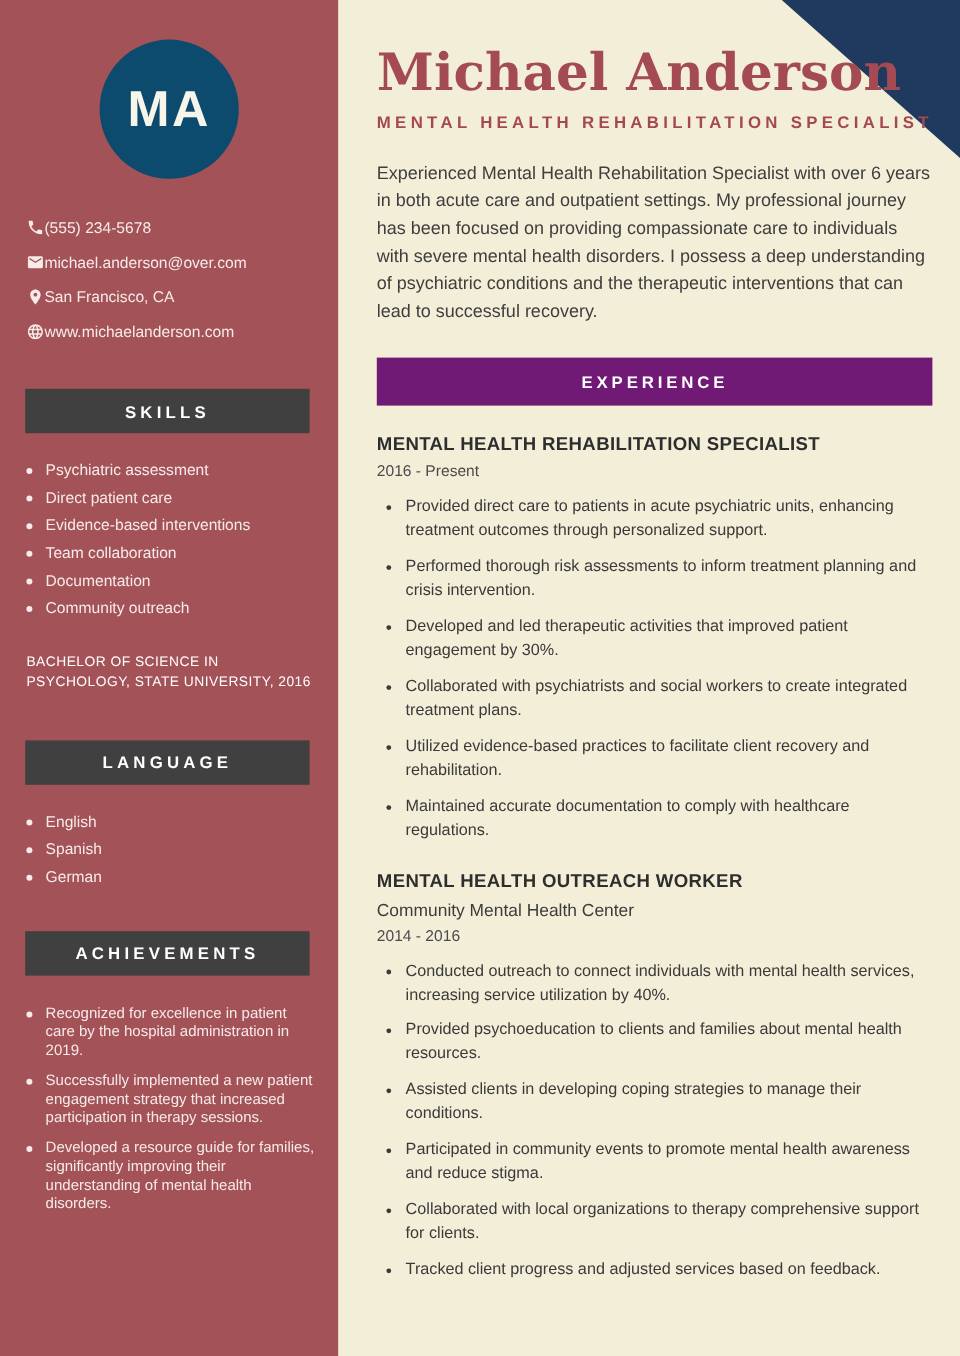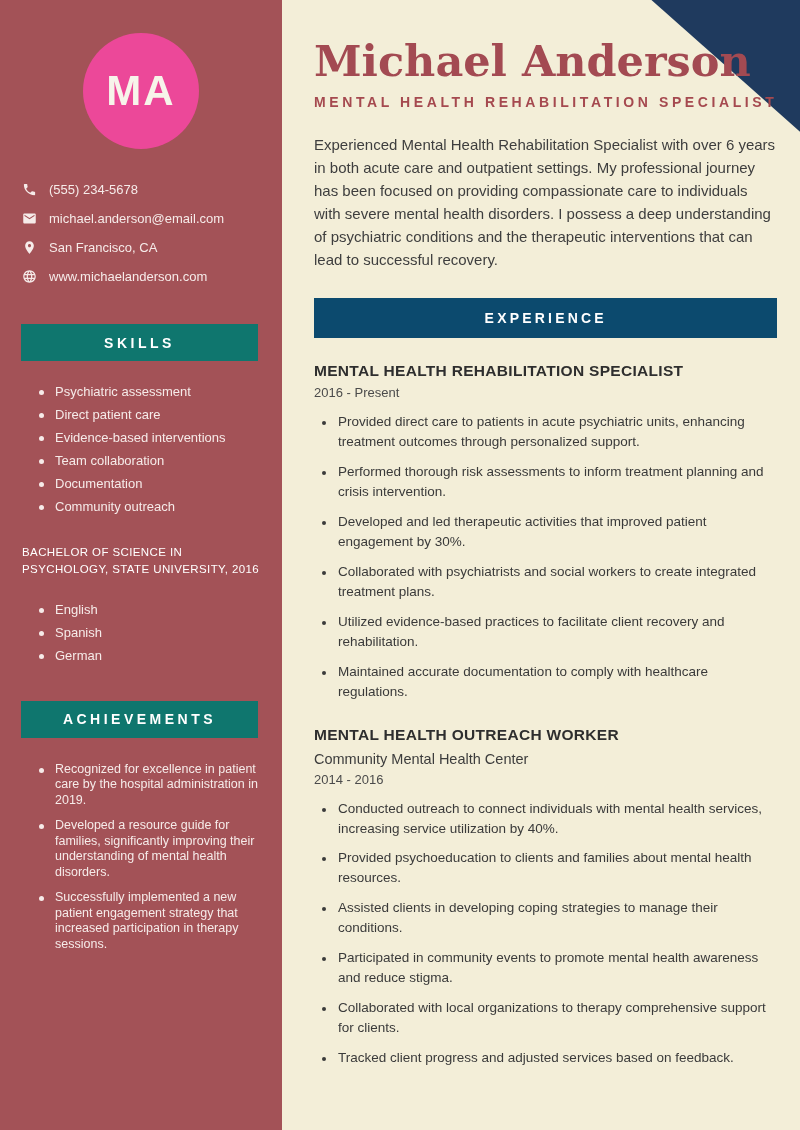--- a/index.html
+++ b/index.html
@@ -19,51 +19,51 @@
   
   .sidebar {
     width: 282px; flex: 0 0 282px;
     background: #a35257;
     color: #f6ebe9;
     display: flex; flex-direction: column;
   }
   .avatar {
     width: 116px; height: 116px;
     border-radius: 50%;
-    background: #ec4899;
+    background: #0c4a6e;
     margin: 33px auto 0 auto;
     display: flex; align-items: center; justify-content: center;
   }
   .avatar span {
     color: #f7f4ea;
     font-size: 42px; font-weight: 600; letter-spacing: 2px;
   }
   .contact { list-style: none; margin-top: 33px; padding: 0 20px 0 22px; }
   .contact li {
-    display: flex; align-items: center; gap: 12px;
+    display: flex; align-items: center; 
     margin-bottom: 14px;
     font-size: 13px; color: #f6ebe9;
   }
   .cicon { width: 15px; height: 15px; flex: 0 0 15px; display: inline-flex; }
   .cicon svg { width: 15px; height: 15px; }
 
   .band {
     margin: 0 24px 0 21px;
     height: 37px;
-    background: #0f766e;
+    background: #404040;
     display: flex; align-items: center; justify-content: center;
     color: #ffffff; font-size: 14px; font-weight: 700;
     letter-spacing: 3.5px;
   }
   .band-skills { margin-top: 26px; }
   .band-edu { margin-top: 30px; }
   .band-lang { margin-top: 38px; }
   .band-ach { margin-top: 29px; }
 
-  .slist { list-style: none; margin-top: 24px; padding: 0 16px 0 39px; }
+  .slist { list-style: none; margin-top: 24px; padding: 0 16px 0 22px; }
   .slist li {
     display: flex; align-items: flex-start; gap: 11px;
     margin-bottom: 10px; font-size: 13px; line-height: 1.0;
     color: #f6ebe9;
   }
   .slist.wrapped li { line-height: 1.26; margin-bottom: 9px; font-size: 12.5px; }
   .dot {
     width: 5px; height: 5px; flex: 0 0 5px;
     border-radius: 50%; background: #f6ebe9;
     margin-top: 5px;
@@ -106,21 +106,21 @@
   }
   .summary {
     margin-top: 24px;
     font-size: 15px; line-height: 1.53;
     color: #3e3e3e;
     position: relative; z-index: 1;
   }
   .xband {
     margin-top: 26px;
     height: 40px;
-    background: #0c4a6e;
+    background: #701a75;
     display: flex; align-items: center; justify-content: center;
     color: #ffffff; font-size: 14px; font-weight: 700;
     letter-spacing: 3.2px;
   }
   .job-title {
     margin-top: 24px;
     font-size: 15.5px; font-weight: 700;
     letter-spacing: 0.3px; color: #2e2e2e;
   }
   .job-company { margin-top: 7px; font-size: 14.5px; color: #3c3c3c; }
@@ -153,21 +153,21 @@
             </svg>
         </span>
         <span>(555) 234-5678</span>
       </li>
       <li>
         <span class="cicon">
           <svg viewBox="0 0 24 24">
               <path fill="#f6ebe9" d="M20 4H4c-1.1 0-1.99.9-1.99 2L2 18c0 1.1.9 2 2 2h16c1.1 0 2-.9 2-2V6c0-1.1-.9-2-2-2zm0 4l-8 5-8-5V6l8 5 8-5v2z"></path>
             </svg>
         </span>
-        <span>michael.anderson@email.com</span>
+        <span>michael.anderson@over.com</span>
       </li>
       <li>
         <span class="cicon">
           <svg viewBox="0 0 24 24">
               <path fill="#f6ebe9" d="M12 2C8.13 2 5 5.13 5 9c0 5.25 7 13 7 13s7-7.75 7-13c0-3.87-3.13-7-7-7zm0 9.5c-1.38 0-2.5-1.12-2.5-2.5S10.62 6.5 12 6.5s2.5 1.12 2.5 2.5-1.12 2.5-2.5 2.5z"></path>
             </svg>
         </span>
         <span>San Francisco, CA</span>
       </li>
       <li>
@@ -211,20 +211,23 @@
         </li>
 
         <li>
           <span class="dot"></span>
           <span>Community outreach</span>
         </li>
       </ul>
 
     <div class="edu-text">BACHELOR OF SCIENCE IN PSYCHOLOGY, STATE UNIVERSITY, 2016</div>
 
+    <div class="band band-lang">
+      <span>LANGUAGE</span>
+    </div>
     <ul class="slist">
 
         <li>
           <span class="dot"></span>
           <span>English</span>
         </li>
 
         <li>
           <span class="dot"></span>
           <span>Spanish</span>
@@ -241,26 +244,26 @@
     </div>
     <ul class="slist wrapped">
 
         <li>
           <span class="dot"></span>
           <span>Recognized for excellence in patient care by the hospital administration in 2019.</span>
         </li>
 
         <li>
           <span class="dot"></span>
+          <span>Successfully implemented a new patient engagement strategy that increased participation in therapy sessions.</span>
+        </li>
+
+        <li>
+          <span class="dot"></span>
           <span>Developed a resource guide for families, significantly improving their understanding of mental health disorders.</span>
-        </li>
-
-        <li>
-          <span class="dot"></span>
-          <span>Successfully implemented a new patient engagement strategy that increased participation in therapy sessions.</span>
         </li>
       </ul>
 
   </aside>
 
   <main class="main">
     <div class="corner"></div>
 
     <h1 class="name">Michael Anderson</h1>
     <div class="role">MENTAL HEALTH REHABILITATION SPECIALIST</div>

